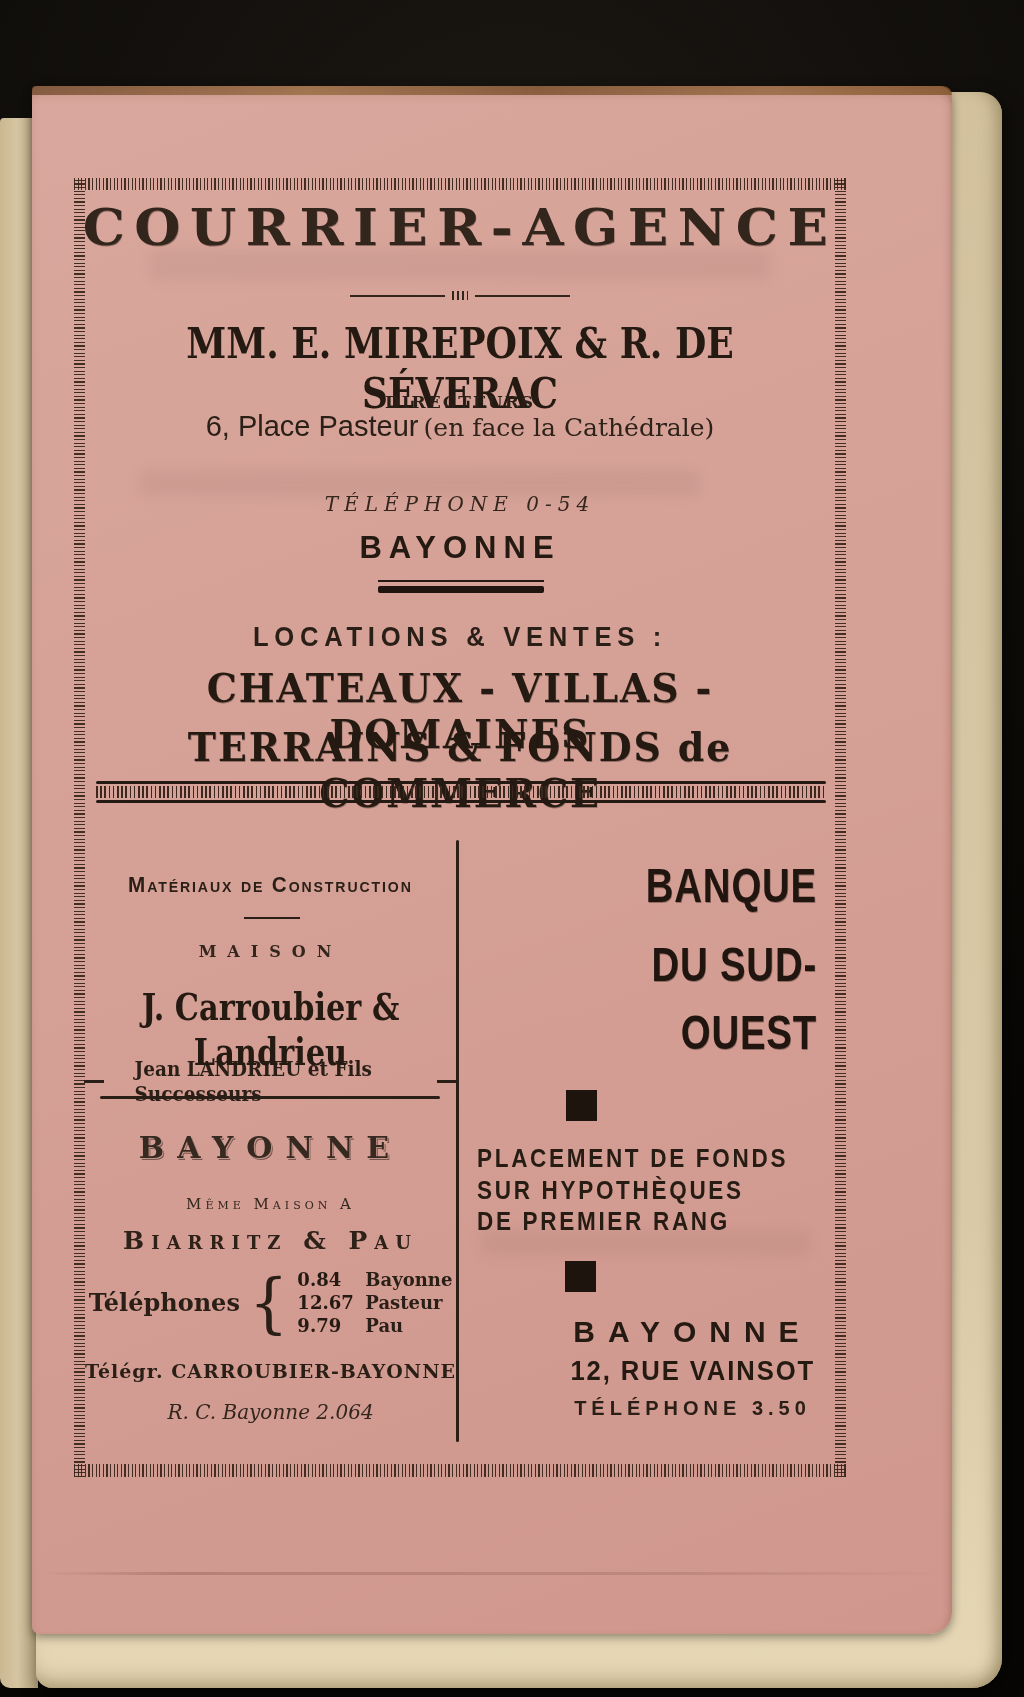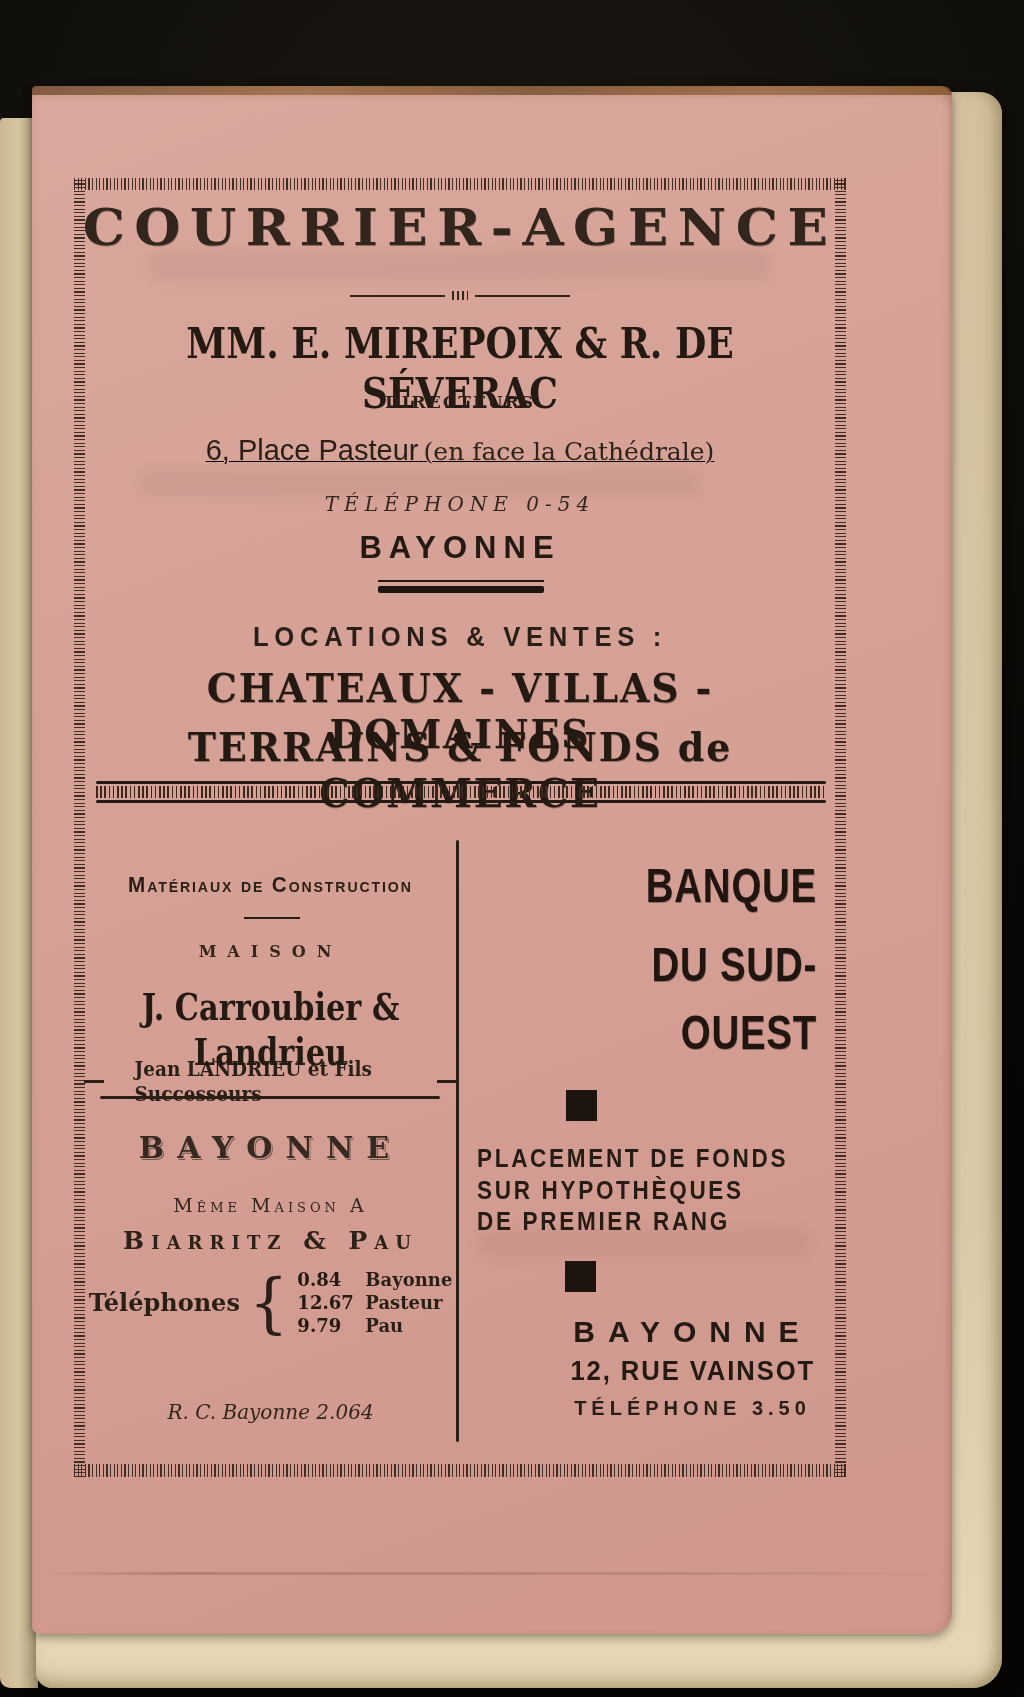--- a/index.html
+++ b/index.html
@@ -72,21 +72,21 @@
   .materiaux{font-size:22px;font-weight:bold;font-variant:small-caps;letter-spacing:2px;transform:scaleX(.94);color:#2a1f16;}
   .mat-underline{left:244px;top:917px;width:56px;height:2px;background:#2a1f16;}
   .maison{font-size:16px;font-weight:bold;letter-spacing:11px;color:#33261d;}
   .carroubier{font-size:38px;font-weight:bold;transform:scaleX(.8);letter-spacing:0;color:#241a12;}
   .successeurs{display:flex;align-items:center;justify-content:center;gap:12px;}
   .succ-dash{width:28px;height:3px;background:#2a1f16;}
   .succ-text{font-size:21px;font-weight:bold;transform:scaleX(.88);color:#2a1f16;}
   .rule-left{left:100px;top:1096px;width:340px;height:3px;background:#2a1f16;border-radius:2px;}
   .bay-left{font-size:30px;font-weight:bold;letter-spacing:13px;color:#362a20;
     text-shadow:1px 1px 0 rgba(213,160,151,.8), 1.6px 1.6px 0 rgba(40,26,16,.55);}
-  .meme{font-size:19px;font-variant:small-caps;letter-spacing:4px;color:#33261d;}
+  .meme{font-size:15px;font-variant:small-caps;letter-spacing:4px;color:#33261d;}
   .biarritz{font-size:25px;font-weight:bold;font-variant:small-caps;letter-spacing:7px;color:#2d211800;color:#2d2118;}
   .phones{left:84px;top:1268px;width:373px;display:flex;align-items:center;justify-content:center;gap:9px;}
   .ph-label{font-size:24px;font-weight:bold;color:#2a1f16;}
   .ph-brace{font-size:62px;font-weight:400;color:#2a1f16;transform:scaleY(1.05);line-height:1;}
   .ph-rows{display:flex;flex-direction:column;}
   .ph-row{display:flex;line-height:23px;}
   .ph-num{width:56px;text-align:left;font-size:18px;font-weight:bold;color:#241a12;}
   .ph-city{margin-left:12px;font-size:18px;font-weight:bold;color:#2a1f16;}
   .telegr{font-size:19px;font-weight:bold;letter-spacing:1px;color:#2a1f16;}
   .rc{font-size:20px;font-style:italic;color:#33261d;}
@@ -134,21 +134,21 @@
   </div>
 
   <div class="abs band ctr" style="top:318px;">
     <span class="cx names serif">MM. E. MIREPOIX &amp; R. DE SÉVERAC</span>
   </div>
 
   <div class="abs band ctr ink" style="top:392px;">
     <span class="cx directeurs serif">DIRECTEURS</span>
   </div>
 
-  <div class="abs band ctr" style="top:434px;text-decoration:underline;">
+  <div class="abs band ctr" style="top:410px;">
     <span class="addr-main">6, Place Pasteur</span>
     <span class="addr-note">(en face la Cathédrale)</span>
   </div>
 
   <div class="abs band ctr" style="top:492px;">
     <span class="cx tel-top serif">TÉLÉPHONE  0-54</span>
   </div>
 
   <div class="abs band ctr" style="top:530px;">
     <span class="cx bay-hdr sans">BAYONNE</span>
@@ -225,20 +225,23 @@
         <span class="ph-num serif">12.67</span>
         <span class="ph-city serif">Pasteur</span>
       </span>
       <span class="ph-row">
         <span class="ph-num serif">9.79</span>
         <span class="ph-city serif">Pau</span>
       </span>
     </span>
   </div>
 
+  <div class="abs lcol ctr" style="top:1360px;">
+    <span class="cx telegr serif">Télégr. CARROUBIER-BAYONNE</span>
+  </div>
 
   <div class="abs lcol ctr" style="top:1400px;">
     <span class="cx rc serif">R. C. Bayonne 2.064</span>
   </div>
 
   <div class="abs banque">
     <div><span class="cx banque-line">BANQUE</span></div>
     <div><span class="cx banque-line">DU SUD-OUEST</span></div>
   </div>
 

